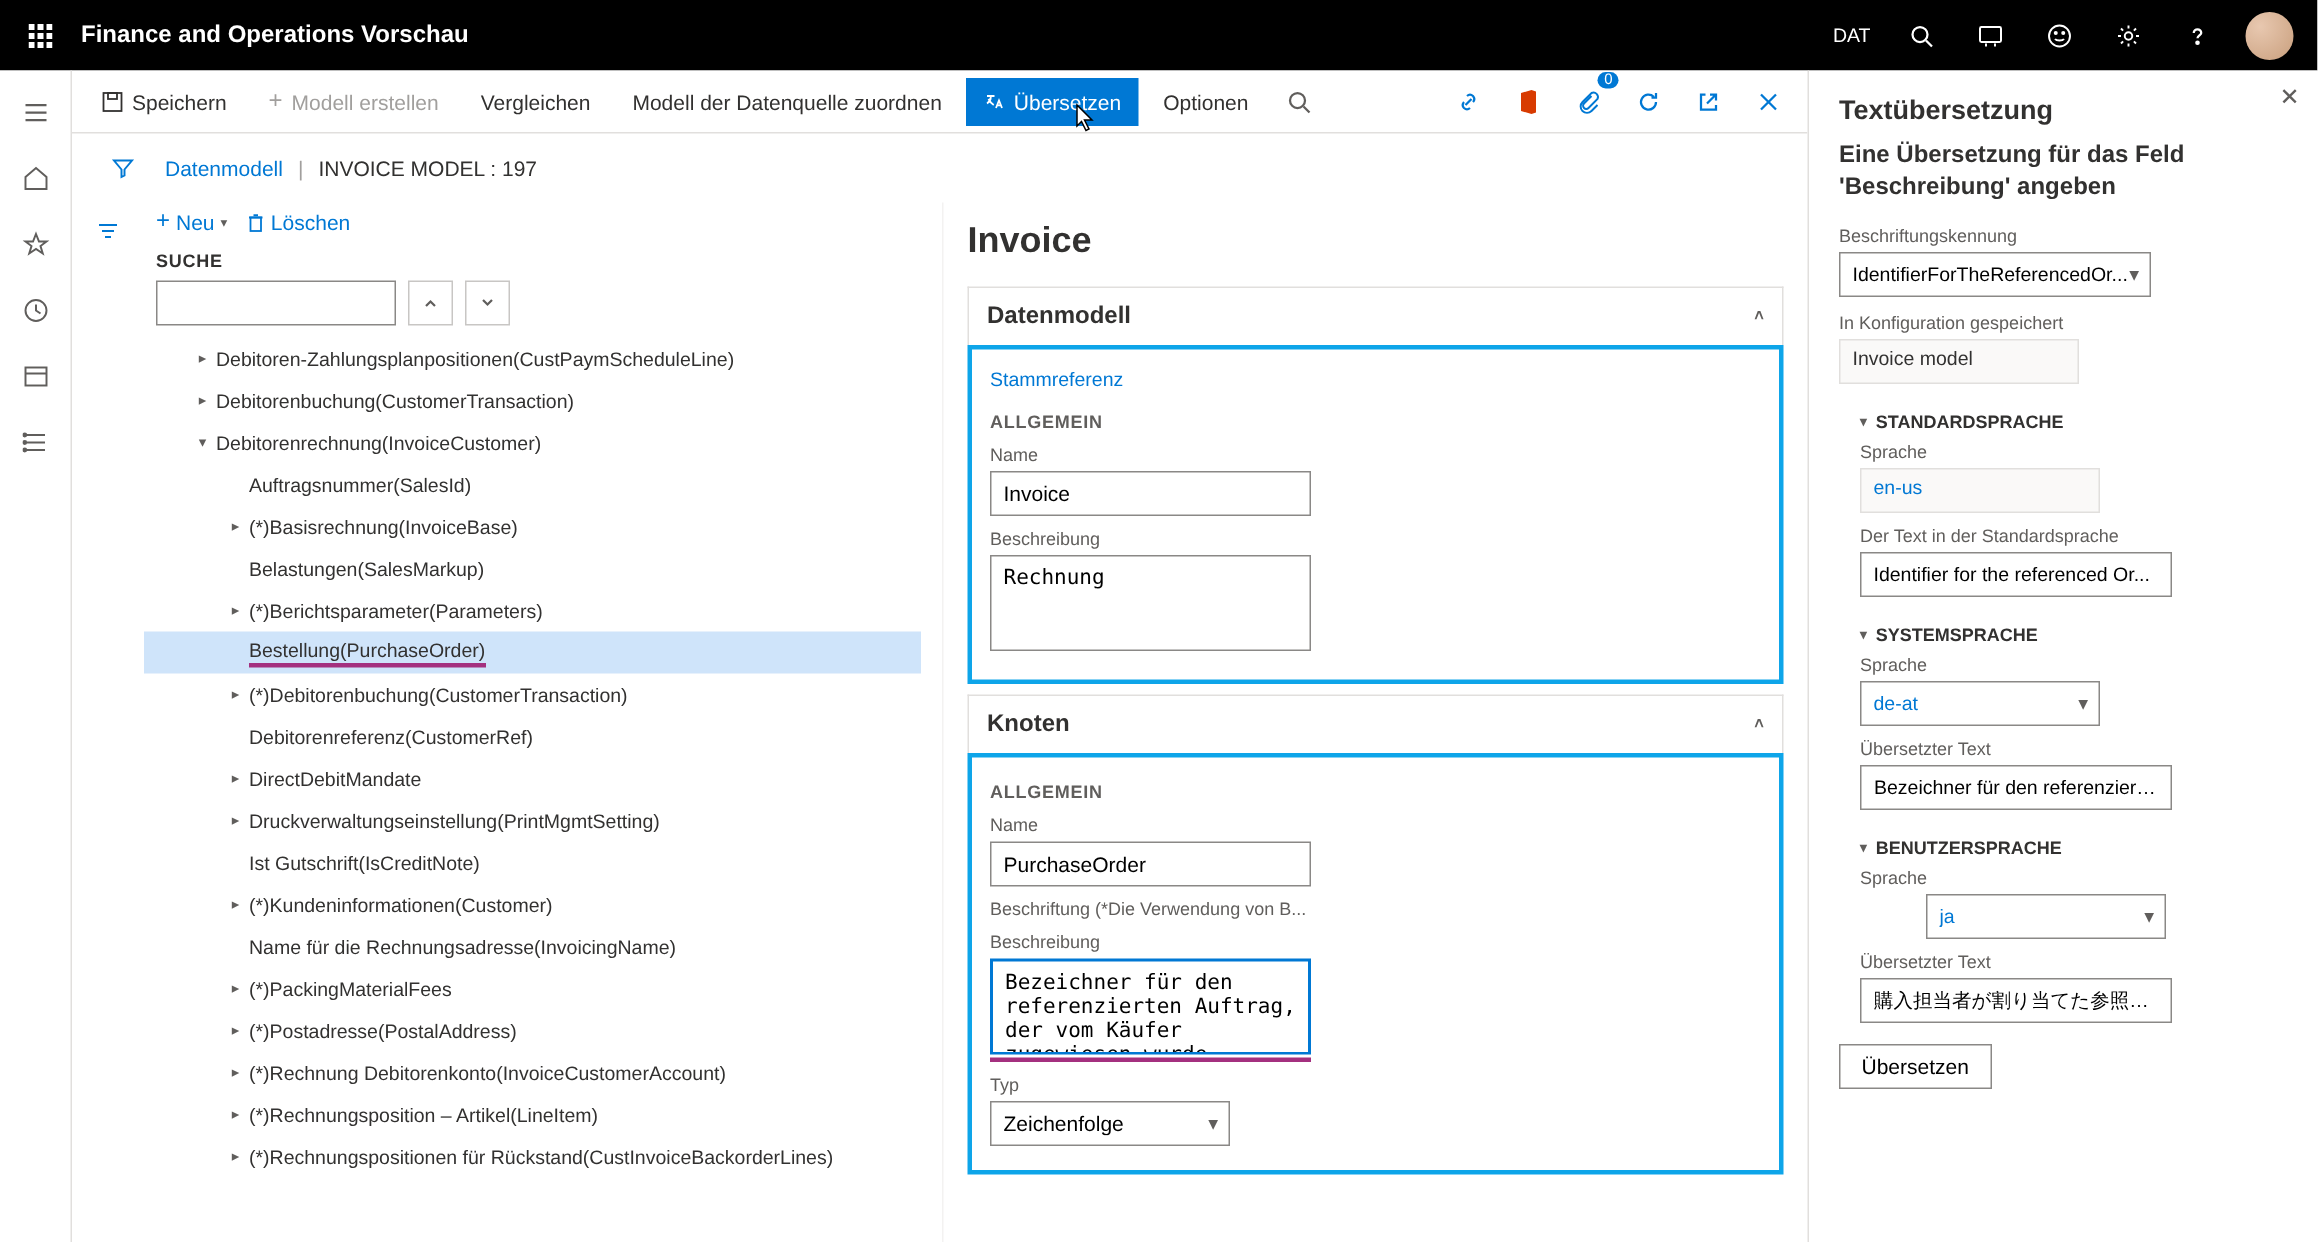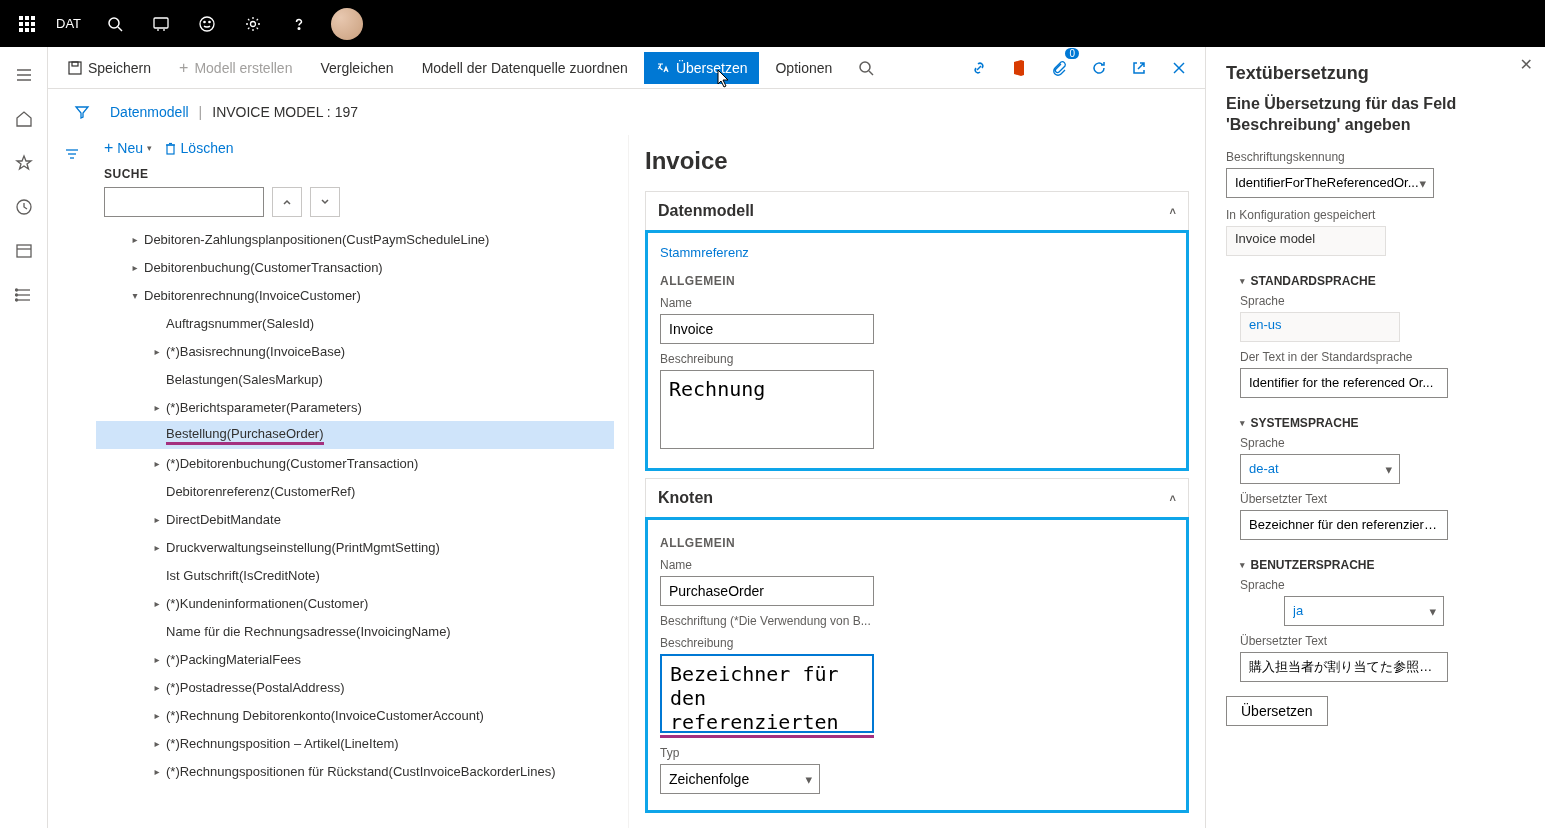--- a/index.html
+++ b/index.html
@@ -37,21 +37,21 @@
 .tree-row { display:flex; align-items:center; height:28px; padding-left:8px; cursor:pointer; white-space:nowrap; }
 .tree-row .caret { width:18px; display:inline-flex; justify-content:center; color:#605e5c; font-size:10px; }
 .tree-row.selected { background:#cfe4fa; }
 .underline-accent { border-bottom:3px solid #a4307f; display:inline-block; padding-bottom:1px; }
 .details { flex:1; padding: 8px 16px 16px 16px; overflow-y:auto; border-left:1px solid #f3f2f1; position:relative; }
 .details h1 { font-size:24px; font-weight:600; margin:4px 0 16px 0; }
 .section-head { display:flex; align-items:center; justify-content:space-between; background:#fff; border:1px solid #e1dfdd; border-bottom:none; padding:10px 12px; font-size:16px; font-weight:600; }
 .section-body { border:3px solid #0ea5e9; padding:10px 12px 16px 12px; margin-bottom:7px; }
 .field-label { font-size:12px; color:#605e5c; margin:8px 0 4px 0; }
 .field-input { width:214px; height:30px; border:1px solid #8a8886; padding:4px 8px; font-size:14px; }
-.field-textarea { width:214px; height:79px; border:1px solid #8a8886; padding:6px 8px; font-size:20px; resize:none; }
+.field-textarea { width:214px; height:64px; border:1px solid #8a8886; padding:6px 8px; font-size:14px; resize:none; }
 .field-textarea.active { border:2px solid #0078d4; }
 .link-blue { color:#0078d4; cursor:pointer; padding:2px 0 8px 0; display:inline-block; }
 .sub-h { font-size:12px; font-weight:600; color:#605e5c; letter-spacing:0.5px; margin:6px 0; }
 .select-wrap { position:relative; display:inline-block; }
 .select-wrap .chev { position:absolute; right:8px; top:50%; transform:translateY(-50%); color:#605e5c; pointer-events:none; }
 .side-panel { width:340px; border-left:1px solid #e1dfdd; padding:12px 16px 16px 20px; overflow-y:auto; background:#fff; position:relative; }
 .side-panel .close { position:absolute; right:12px; top:8px; cursor:pointer; color:#605e5c; font-size:16px; }
 .side-panel h2 { font-size:18px; font-weight:600; margin:4px 0 10px 0; }
 .side-panel .sub { font-size:16px; font-weight:600; margin:0 0 14px 0; line-height:1.3; }
 .sp-label { font-size:12px; color:#605e5c; margin:4px 0 4px 0; }
@@ -77,20 +77,21 @@
           <rect x="6" y="0" width="4" height="4"></rect>
           <rect x="12" y="0" width="4" height="4"></rect>
           <rect x="0" y="6" width="4" height="4"></rect>
           <rect x="6" y="6" width="4" height="4"></rect>
           <rect x="12" y="6" width="4" height="4"></rect>
           <rect x="0" y="12" width="4" height="4"></rect>
           <rect x="6" y="12" width="4" height="4"></rect>
           <rect x="12" y="12" width="4" height="4"></rect>
         </svg>
     </div>
+    <div class="brand">Finance and Operations Vorschau</div>
     <div class="right">
       <div class="icon-btn" style="width:auto;padding:0 10px;font-size:13px;">DAT</div>
       <div class="icon-btn">
           <svg width="16" height="16" viewBox="0 0 16 16" fill="none" stroke="#fff" stroke-width="1.5">
             <circle cx="7" cy="7" r="5"></circle>
             <line x1="11" y1="11" x2="15" y2="15"></line>
           </svg>
         </div>
       <div class="icon-btn">
           <svg width="16" height="16" viewBox="0 0 16 16" fill="none" stroke="#fff" stroke-width="1.3">

